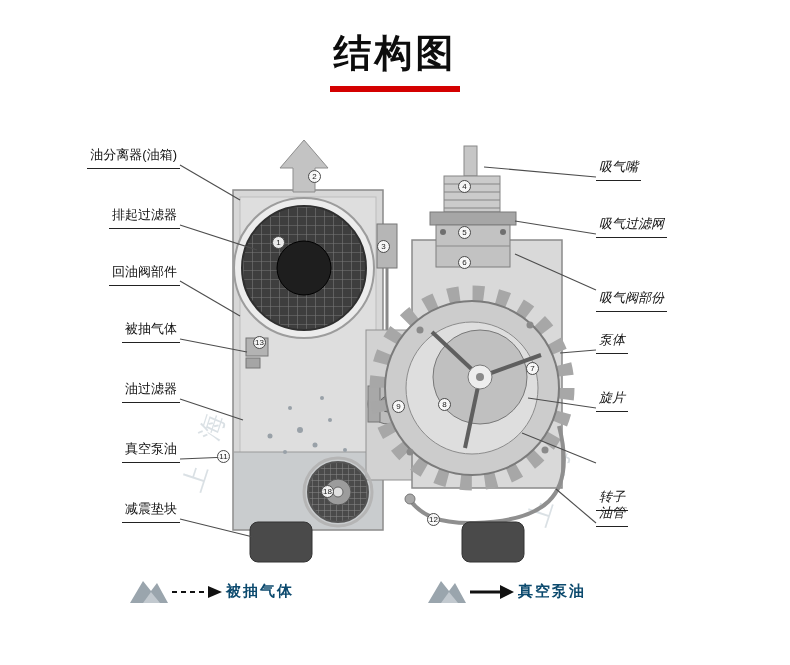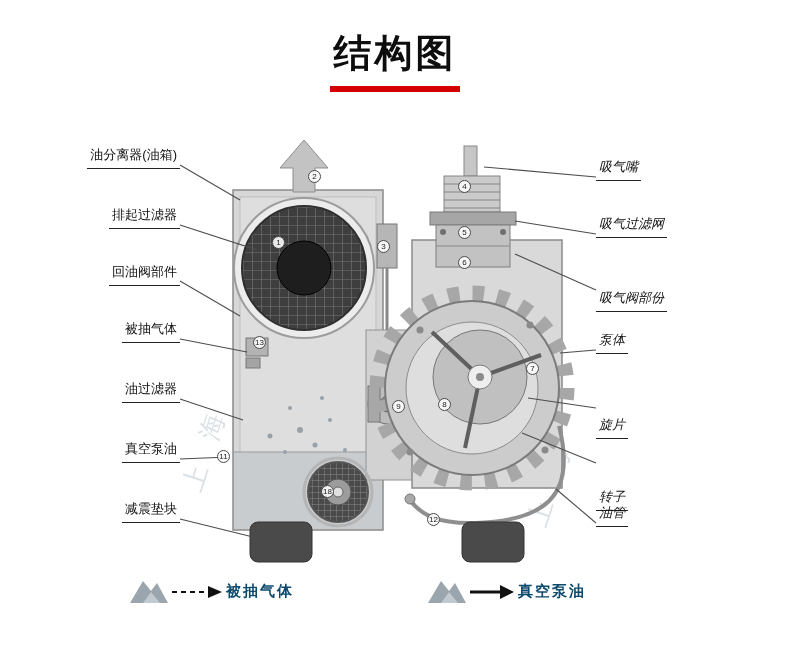--- a/index.html
+++ b/index.html
@@ -158,21 +158,21 @@
   <div class="label left" style="top:263px;">回油阀部件</div>
   <div class="label left" style="top:320px;">被抽气体</div>
   <div class="label left" style="top:380px;">油过滤器</div>
   <div class="label left" style="top:440px;">真空泵油</div>
   <div class="label left" style="top:500px;text-align:center;">减震垫块</div>
 
   <div class="label right" style="top:158px;">吸气嘴</div>
   <div class="label right" style="top:215px;">吸气过滤网</div>
   <div class="label right" style="top:271px;margin-top:18px;">吸气阀部份</div>
   <div class="label right" style="top:331px;">泵体</div>
-  <div class="label right" style="top:389px;margin-top:27px;">旋片</div>
+  <div class="label right" style="top:389px;">旋片</div>
   <div class="label right" style="top:444px;margin-top:44px;">转子</div>
   <div class="label right" style="top:504px;">油管</div>
 
   <div class="marker" style="left:272px; top:236px;">1</div>
   <div class="marker" style="left:308px; top:170px;">2</div>
   <div class="marker" style="left:377px; top:240px;">3</div>
   <div class="marker" style="left:458px; top:180px;">4</div>
   <div class="marker" style="left:458px; top:226px;">5</div>
   <div class="marker" style="left:458px; top:256px;">6</div>
   <div class="marker" style="left:526px; top:362px;">7</div>

